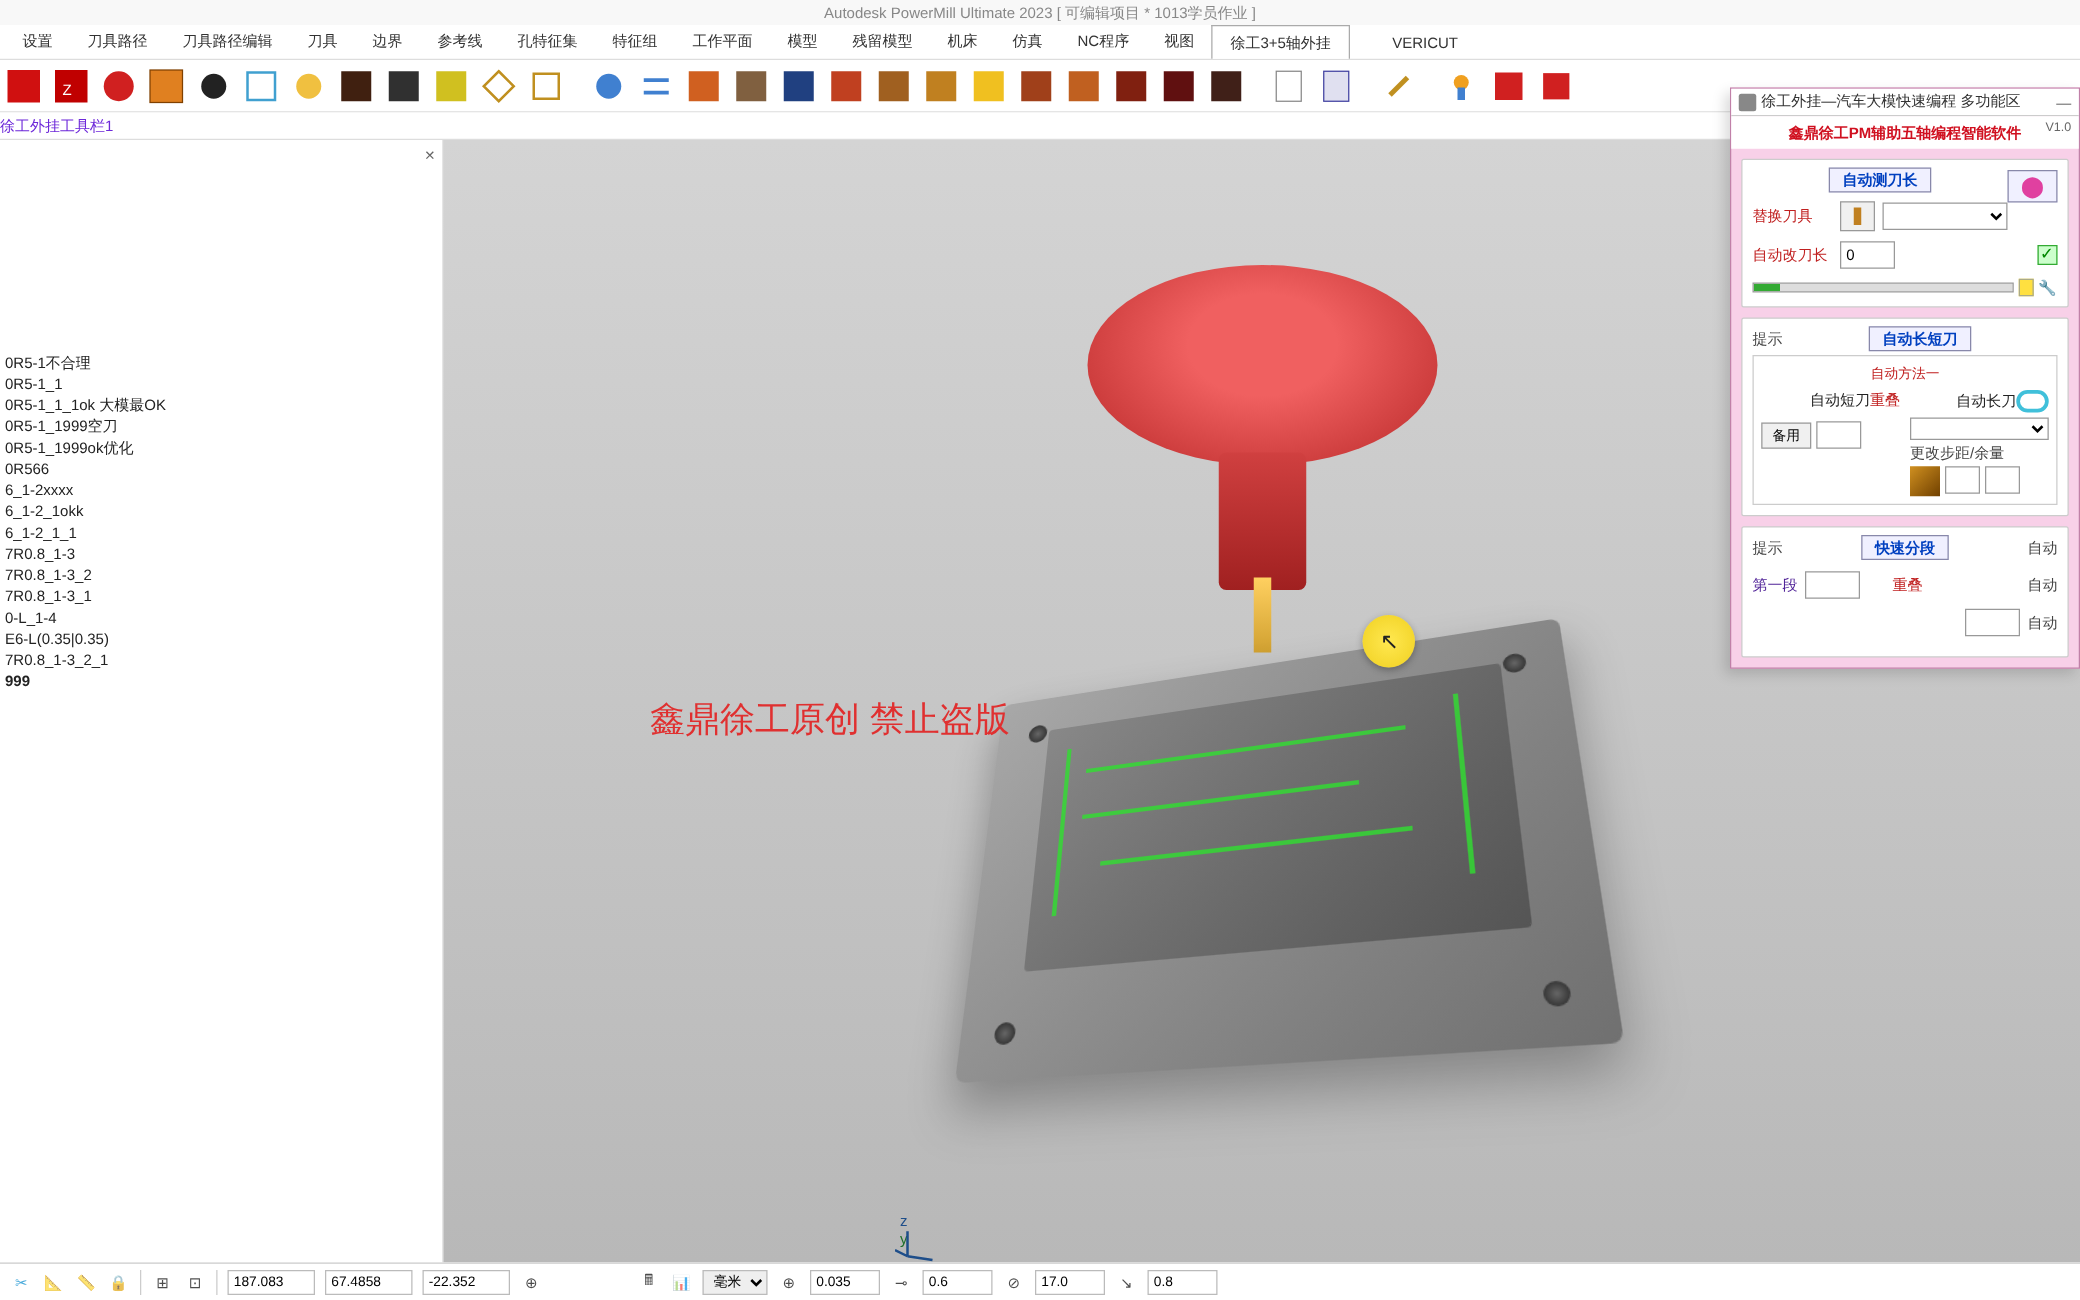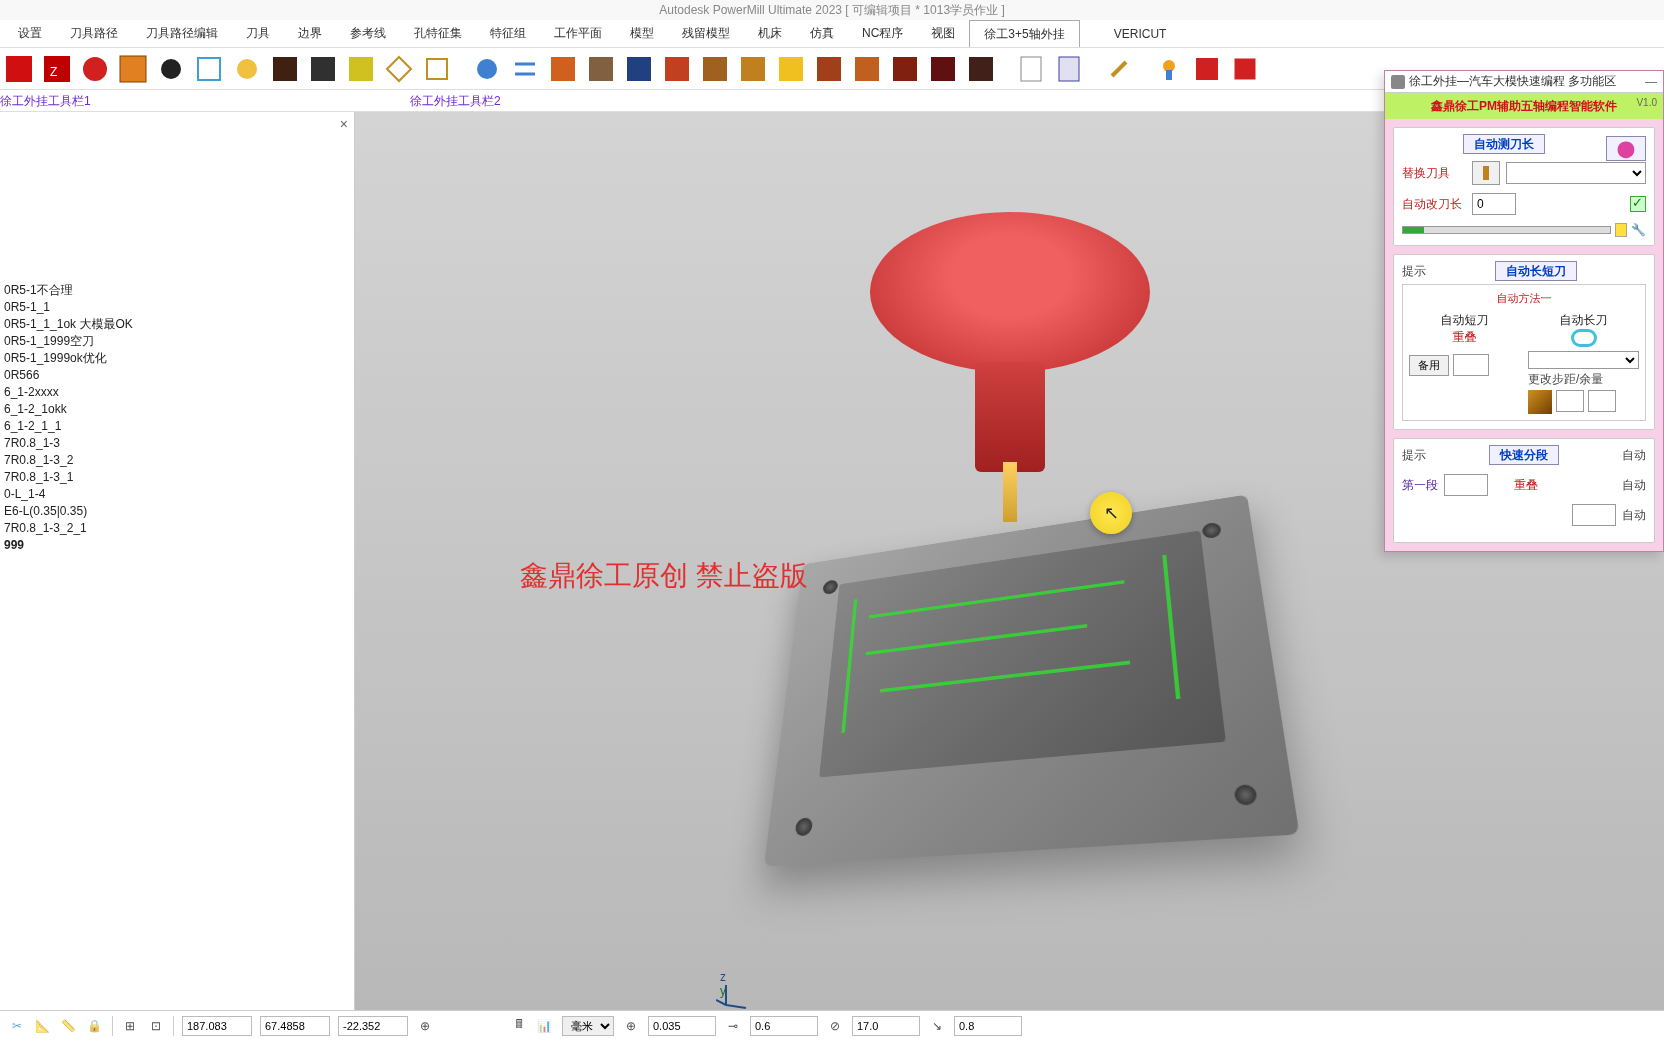--- a/index.html
+++ b/index.html
@@ -47,50 +47,50 @@
 .cursor-dot::after { content: "↖"; position: absolute; left: 14px; top: 10px; font-size: 18px; color: #222; }
 .axis-gizmo { position: absolute; left: 365px; bottom: 12px; font-size: 11px; color: #1e4e8a; }
 .axis-gizmo .z { color: #1e4e8a; display: block; }
 .axis-gizmo .y { color: #1e6e2a; display: inline; }
 
 
 .plugin { position: absolute; right: 0; top: 70px; width: 280px; background: #f8d0e8; border: 1px solid #c080a8; box-shadow: -4px 4px 10px rgba(0,0,0,0.15); }
 .plugin-title { height: 22px; background: #fff; display: flex; align-items: center; padding: 0 6px; color: #333; border-bottom: 1px solid #ccc; }
 .plugin-title .pt-icon { width: 14px; height: 14px; margin-right: 4px; background: #888; border-radius: 2px; }
 .plugin-title .pt-ctrls { margin-left: auto; display: flex; gap: 8px; color: #666; }
-.plugin-header { text-align: center; color: #d01020; font-weight: bold; font-size: 14px; padding: 4px 0; background: #bef264; position: relative; }
+.plugin-header { text-align: center; color: #d01020; font-weight: bold; font-size: 14px; padding: 4px 0; background: #ffffff; position: relative; }
 .plugin-header .ver { position: absolute; right: 6px; top: 4px; font-size: 10px; color: #666; font-weight: normal; }
 .panel-box { margin: 8px; background: #fff; border: 1px solid #ccc; padding: 8px; border-radius: 2px; }
 .pb-head { text-align: center; color: #0040c0; margin-bottom: 8px; font-weight: 700; }
 .pb-head span { border: 1px solid #88a; padding: 2px 10px; background: #f0f0ff; }
 .pb-row { display: flex; align-items: center; margin-bottom: 8px; gap: 6px; }
 .pb-label { color: #c02020; width: 64px; }
 .pb-icon-btn { width: 28px; height: 24px; border: 1px solid #999; background: #f0f0f0; display: inline-flex; align-items: center; justify-content: center; }
 .pb-select { flex: 1; height: 22px; border: 1px solid #999; background: #fff; }
 .pb-input { width: 44px; height: 22px; border: 1px solid #999; padding: 0 4px; }
 .pb-check { width: 16px; height: 16px; border: 1px solid #3a3; background: #cfc; position: relative; margin-left: auto; }
 .pb-check::after { content: "✓"; color: #080; position: absolute; left: 1px; top: -2px; font-size: 13px; }
 .pb-slider { display: flex; align-items: center; gap: 4px; }
 .pb-slider-track { flex: 1; height: 8px; background: linear-gradient(to right, #3a3 10%, #ddd 10%); border: 1px solid #999; }
 .pb-slider-end { width: 12px; height: 14px; background: #ffe040; border: 1px solid #aa8; }
 .pb-box2 { border: 1px solid #ccc; padding: 6px; margin-top: 4px; }
 .pb-box2-title { text-align: center; color: #c02020; font-size: 11px; margin-top: -12px; background: #fff; display: inline-block; }
 .pb-cols { display: flex; gap: 8px; }
 .pb-col { flex: 1; }
-.pb-col-label { color: #222; display: flex; align-items: center; justify-content: flex-end; flex-direction: column; }
+.pb-col-label { color: #222; display: flex; align-items: center; justify-content: flex-end; }
 .cloud-icon { width: 26px; height: 18px; border: 3px solid #40c0da; border-radius: 10px; display: inline-block; }
 .btn-small { padding: 2px 8px; border: 1px solid #999; background: #f0f0f0; font-size: 11px; }
 .img-icon { width: 24px; height: 24px; background: linear-gradient(135deg, #d09020, #704000); display: inline-block; }
 .red-txt { color: #c02020; font-weight: 500; }
 
 
 .statusbar { position: absolute; bottom: 0; left: 0; right: 0; height: 30px; background: #fff; border-top: 1px solid #ccc; display: flex; align-items: center; padding: 0 8px; gap: 8px; }
 .sb-icon { width: 18px; height: 18px; display: inline-flex; align-items: center; justify-content: center; opacity: 0.7; }
 .sb-icon.blue { color: #0088cc; }
-.sb-input { width: 68px; height: 20px; border: 1px solid #bbb; padding: 0 4px; font-size: 11px; }
+.sb-input { width: 56px; height: 20px; border: 1px solid #bbb; padding: 0 4px; font-size: 11px; }
 .sb-input.wide { width: 70px; }
 .sb-sep { width: 1px; height: 20px; background: #ccc; }
 .sb-select { height: 20px; border: 1px solid #bbb; padding: 0 4px; font-size: 11px; }
 
 
 .ti { width: 30px; height: 30px; display: block; }
 </style>
 </head>
 <body>
 
@@ -280,21 +280,20 @@
     </span>
   <span class="tb-icon">
       <svg class="ti">
         <rect width="22" height="22" x="4" y="4" fill="#d02020" stroke="#fff"></rect>
       </svg>
     </span>
 </div>
 
 <div class="toolbar-labels">
   <div class="toolbar-label" style="flex:0 0 410px">徐工外挂工具栏1</div>
-  <div class="toolbar-label">徐工外挂工具栏2</div>
 </div>
 
 <div class="main">
 
   <div class="left-panel">
     <span class="left-close">×</span>
     <div class="tree">
       <div class="tree-item">0R5-1不合理</div>
       <div class="tree-item">0R5-1_1</div>
       <div class="tree-item">0R5-1_1_1ok  大模最OK</div>

